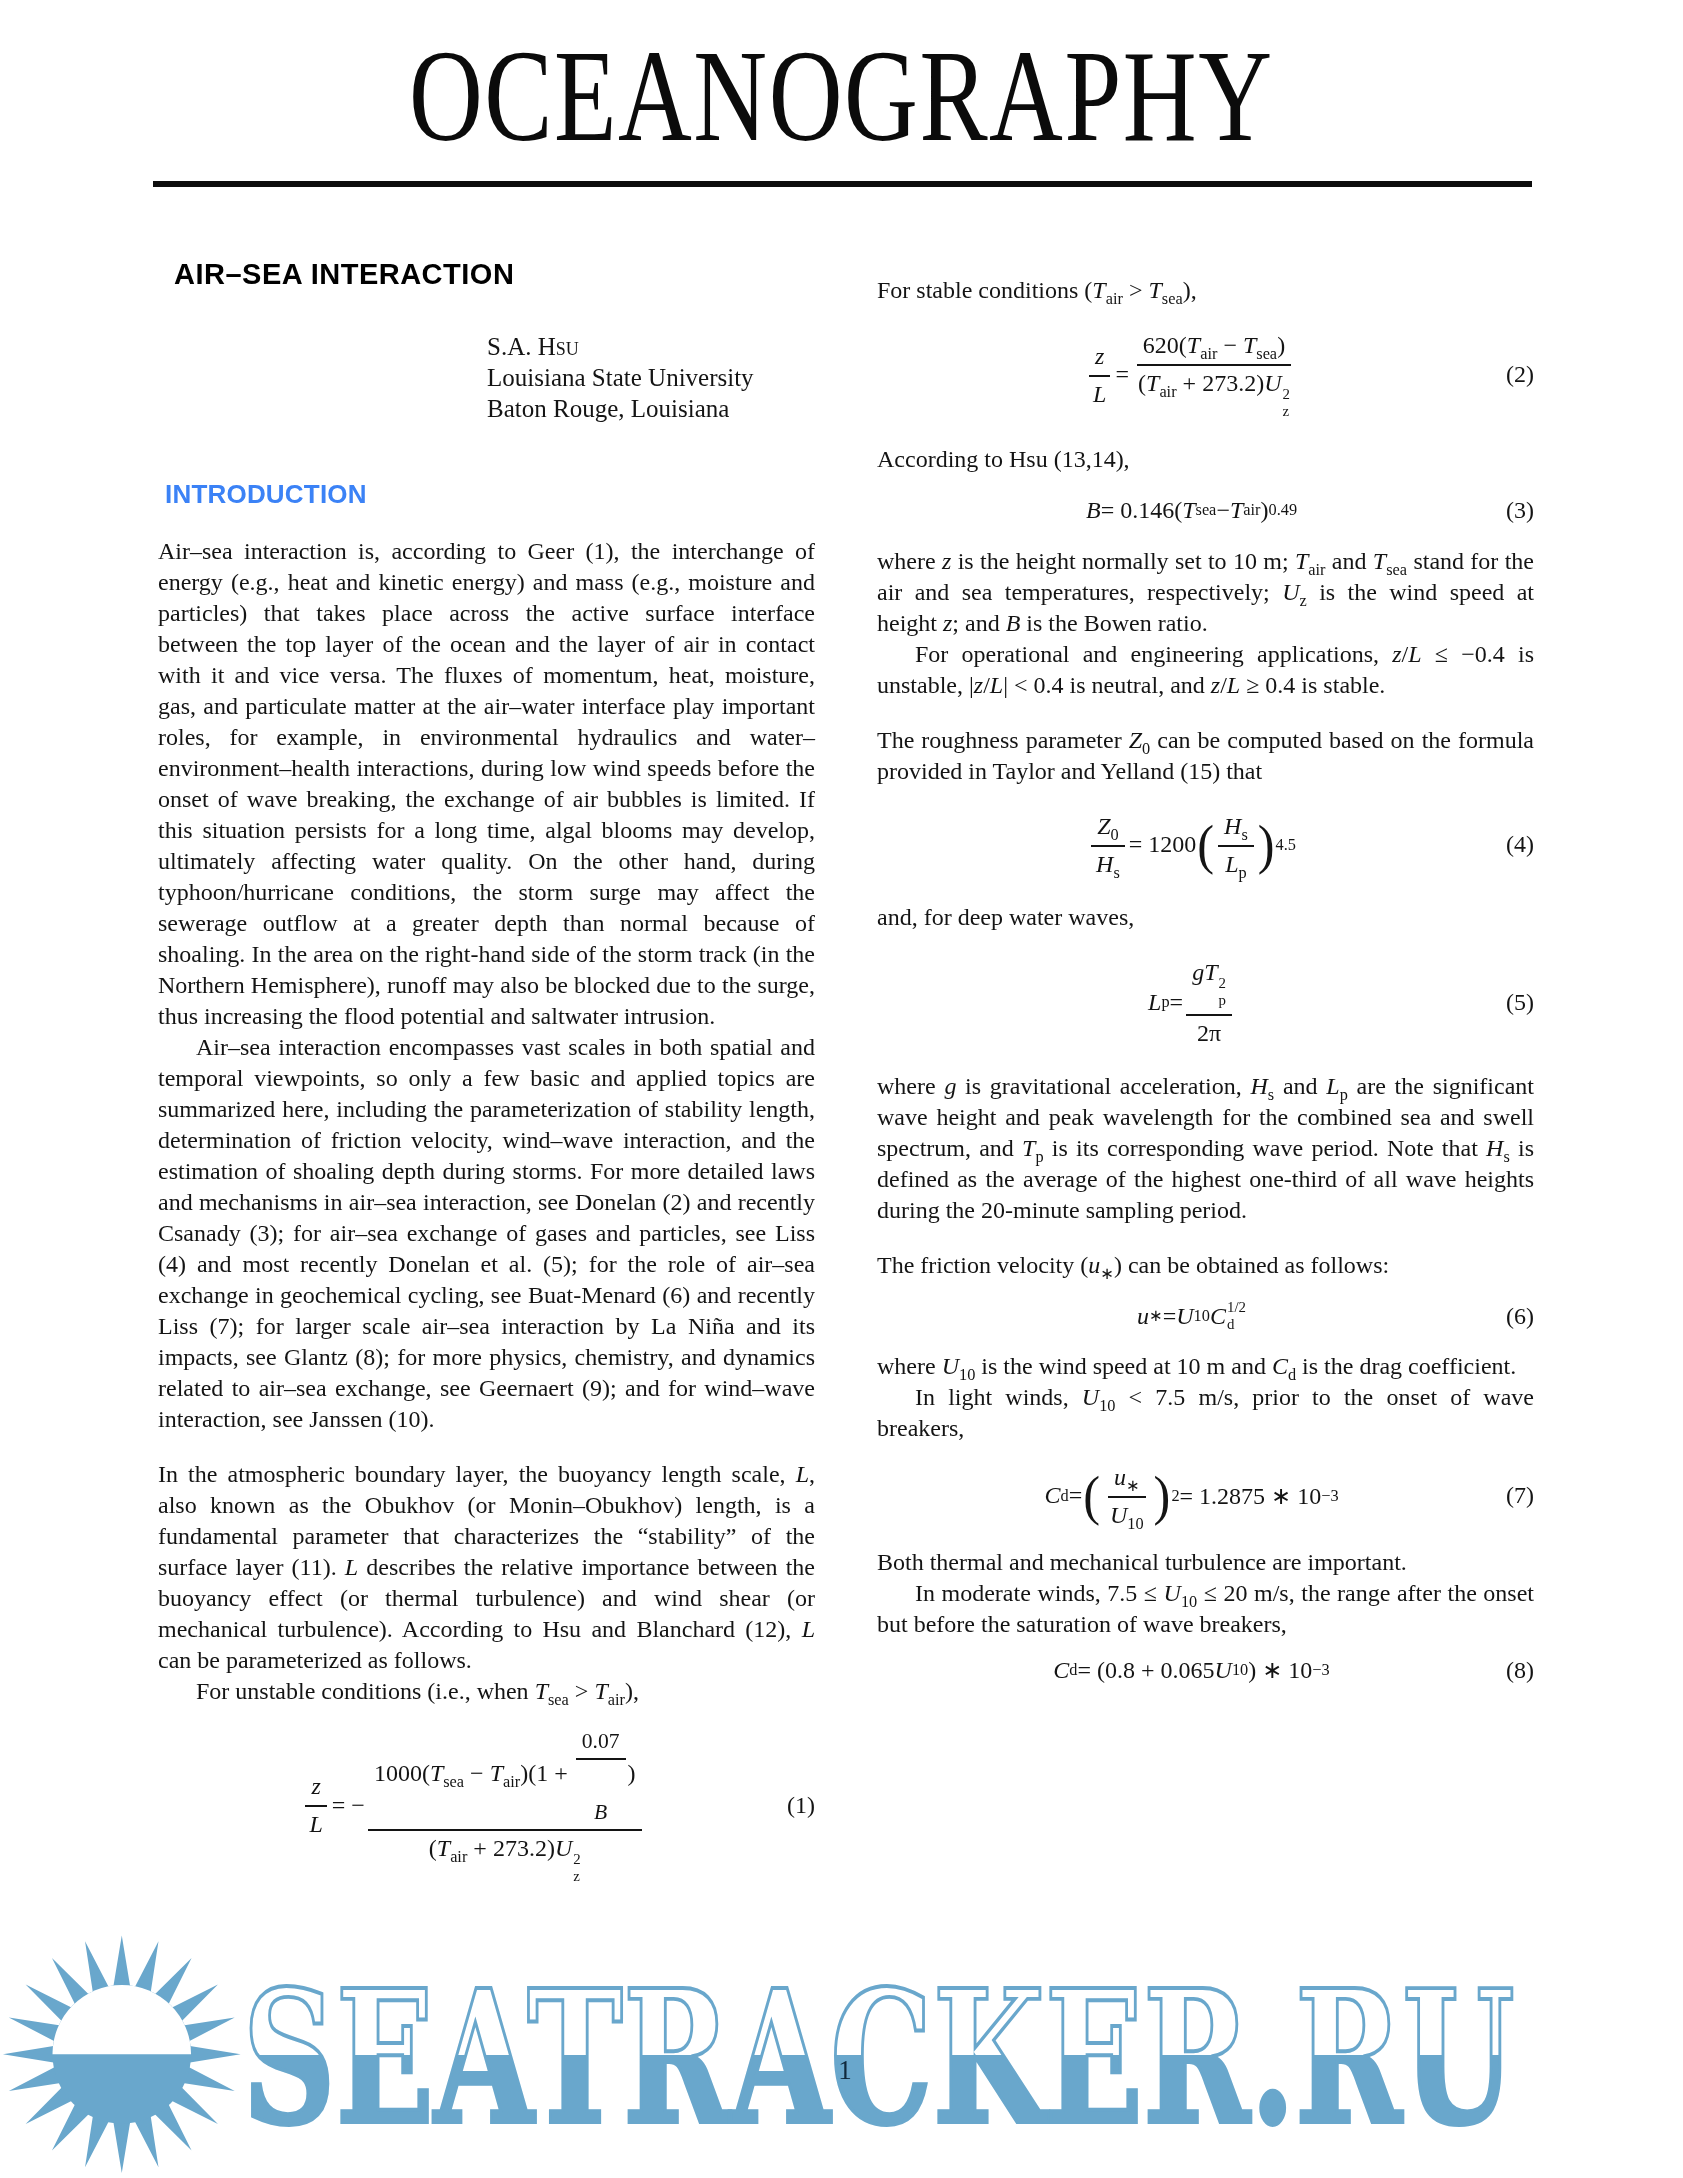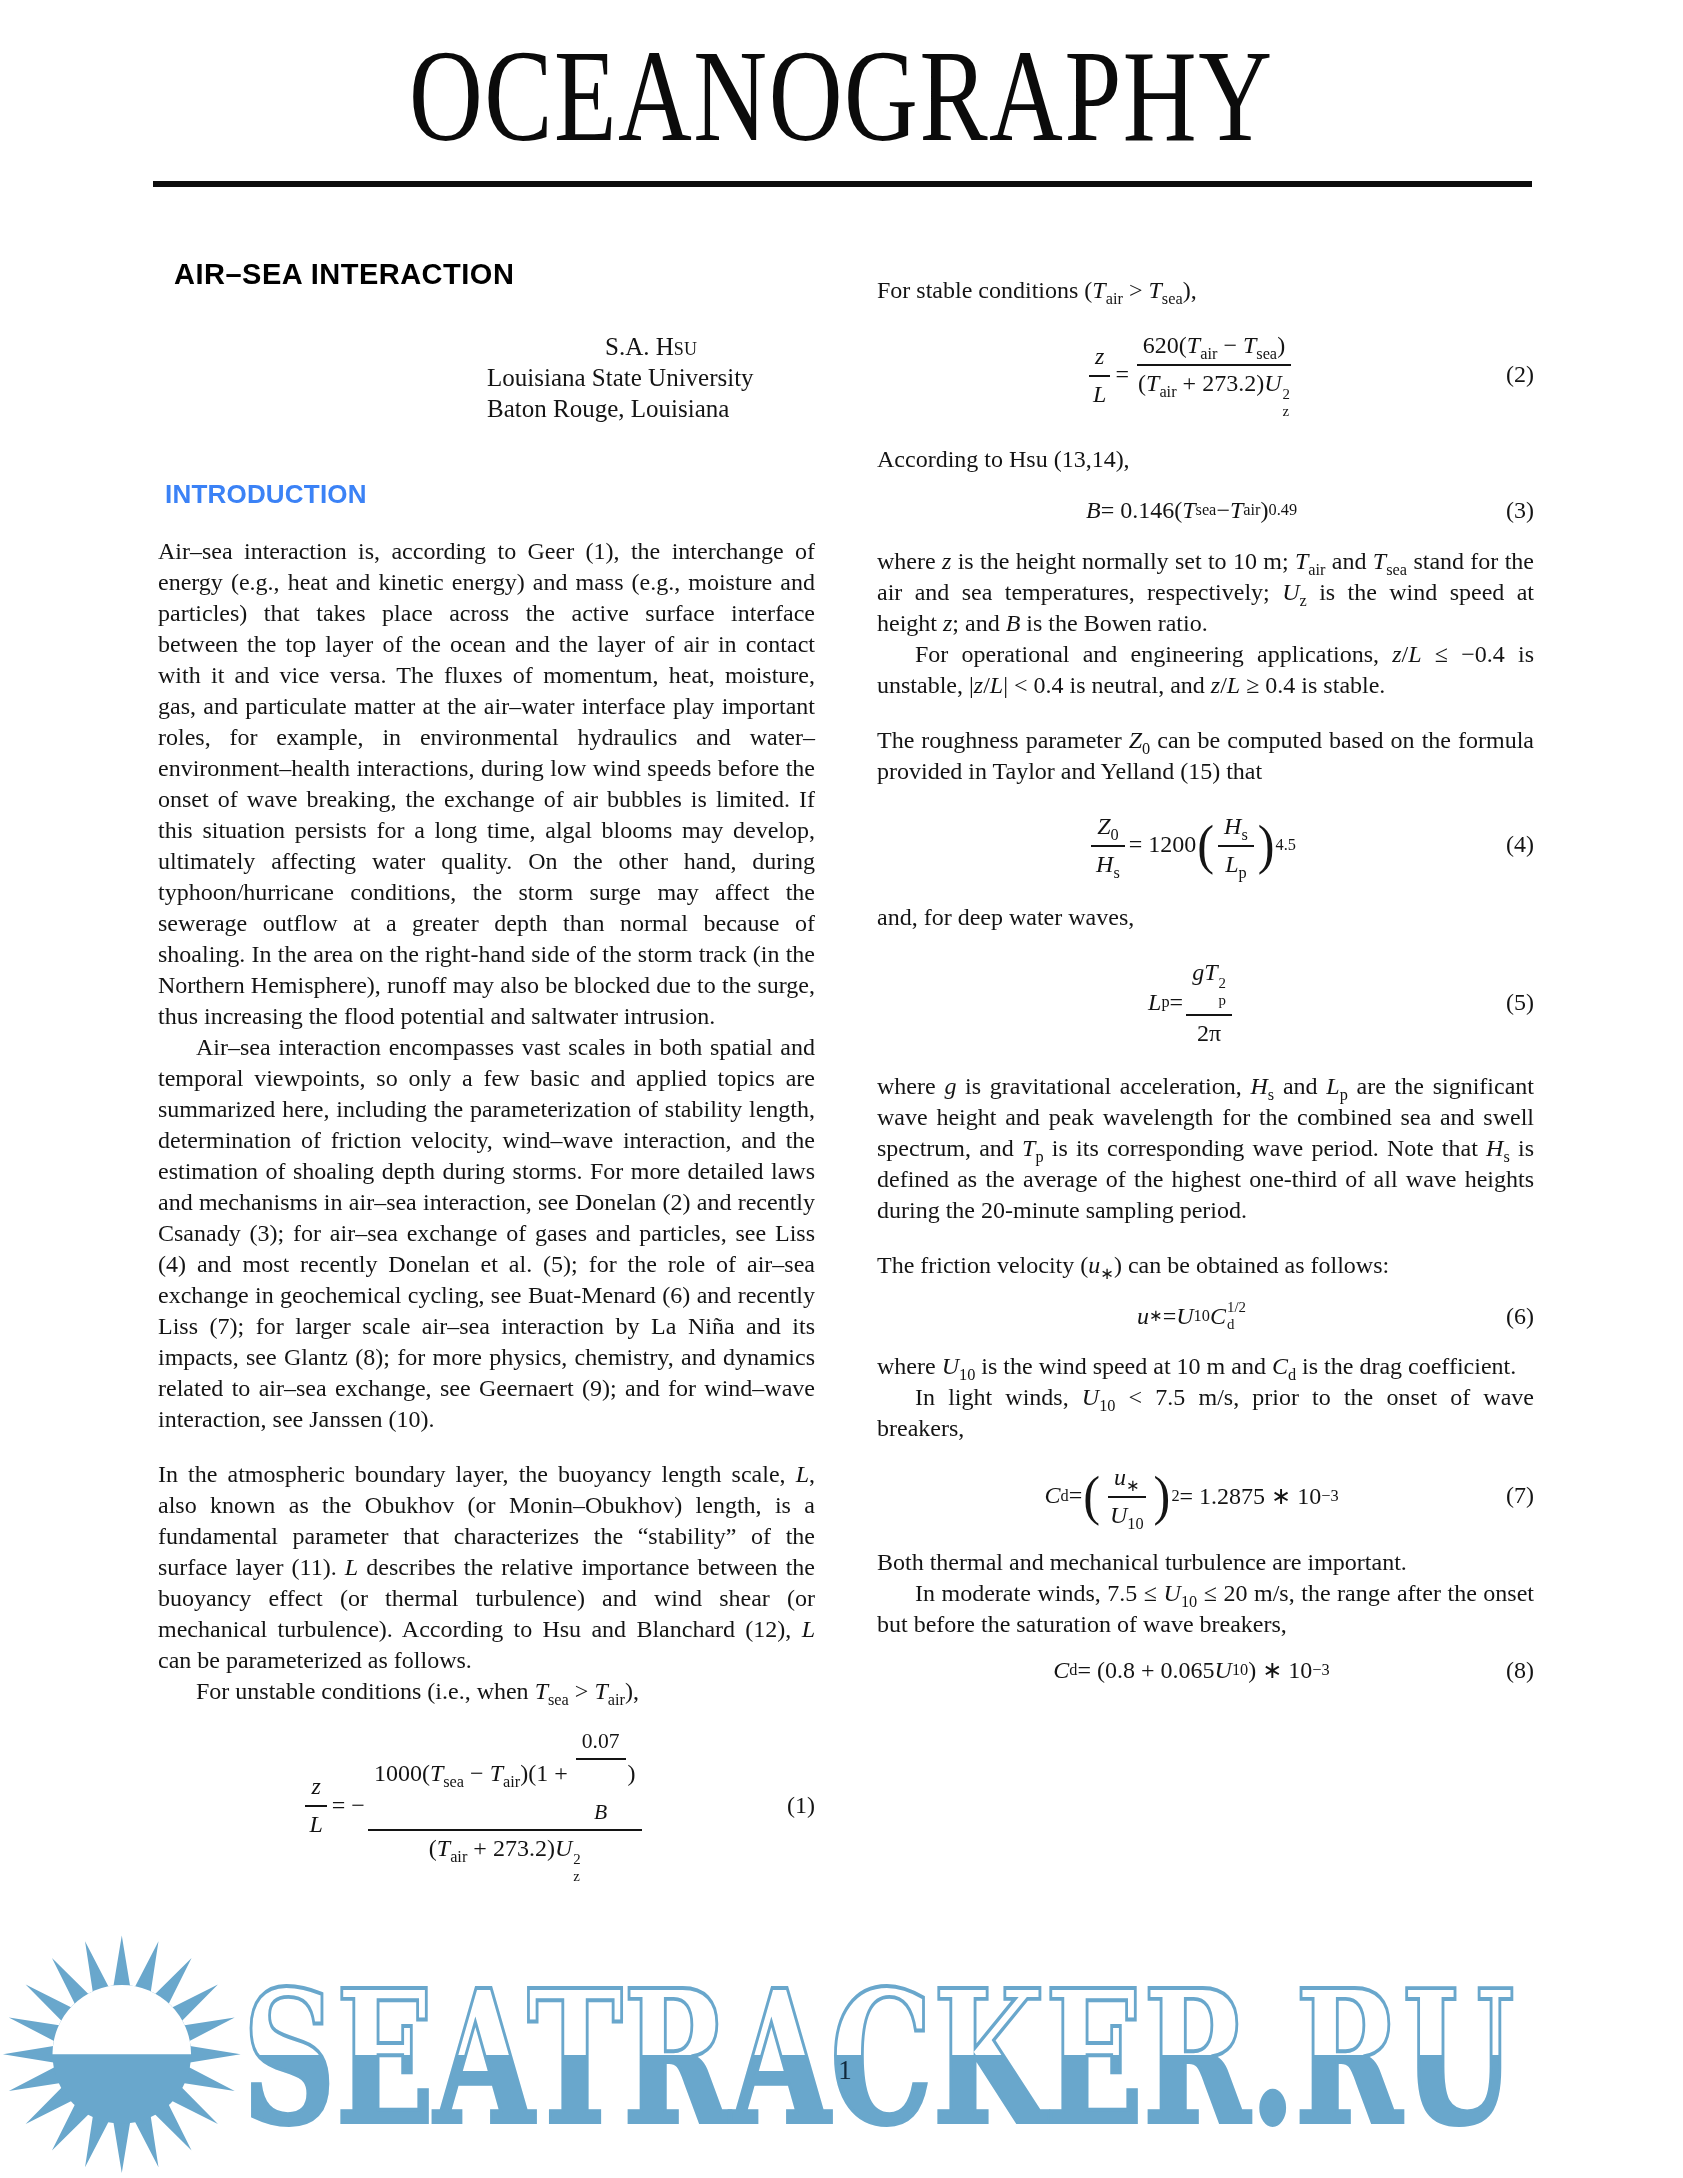--- a/index.html
+++ b/index.html
@@ -18,21 +18,21 @@
   .col-right{left:877px;top:275px;}
   p{margin:0;text-align:justify;font-size:24px;line-height:31px;color:var(--ink);}
   .indent{text-indent:38px;}
   i{font-style:italic;}
   sub,sup{font-size:0.68em;font-style:normal;line-height:0;}
   .art-title{font-family:"Liberation Sans",sans-serif;font-weight:700;font-size:29px;
         letter-spacing:0.5px;margin:16px;color:#000;}
   .sec-heading{font-family:"Liberation Sans",sans-serif;font-weight:700;font-size:26px;
         letter-spacing:0.2px;margin:7px;color:#3b82f6;}
   .author{margin:40px 0 0 329px;font-size:25px;line-height:31px;}
-  .author .name{font-variant:small-caps;text-align:center;}
+  .author .name{font-variant:small-caps;}
   .mt56{margin-top:55px;} .mt42{margin-top:42px;} .mt40{margin-top:40px;}
   .mt26{margin-top:26px;} .mt24{margin-top:24px;}
   
   .eqrow{display:flex;align-items:center;font-size:24px;}
   .eqbody{flex:1;display:flex;justify-content:center;align-items:center;white-space:nowrap;}
   .eqno{flex:0 0 auto;text-align:right;}
   .eq-m24{margin:24px 0;} .eq-m22{margin:22px 0;} .eq-m18{margin:18px 0;} .eq-m16{margin:16px 0 0 0;}
   .frac{display:inline-flex;flex-direction:column;align-items:center;vertical-align:middle;
         margin:0 3px;text-align:center;}
   .fn{display:block;padding:2px 6px 4px;border-bottom:2px solid var(--ink);white-space:nowrap;}

